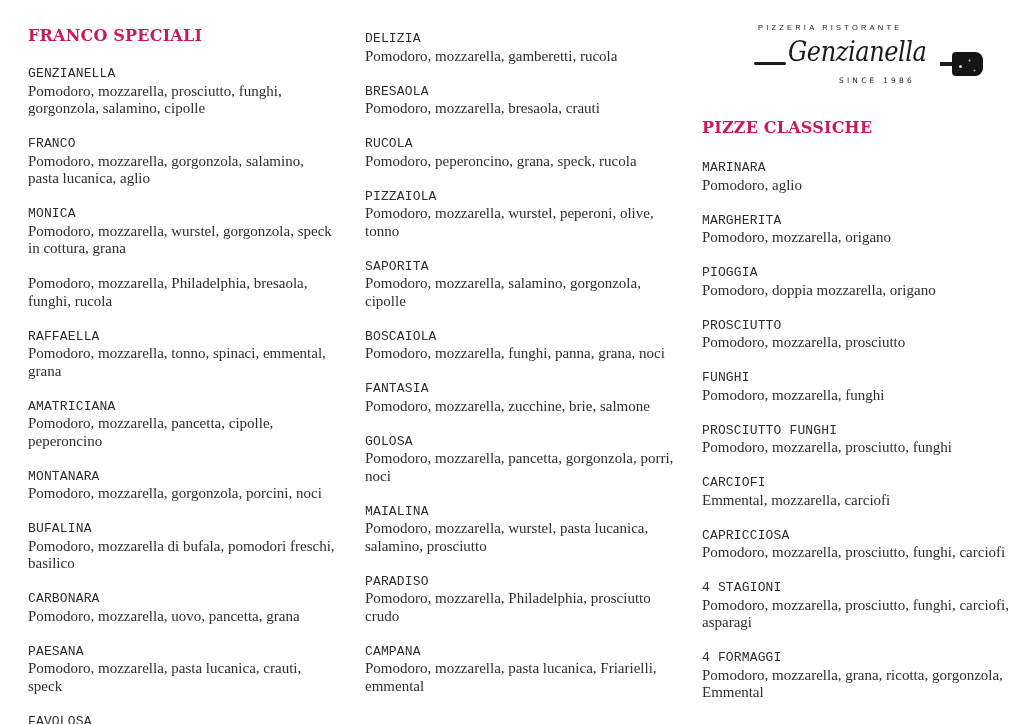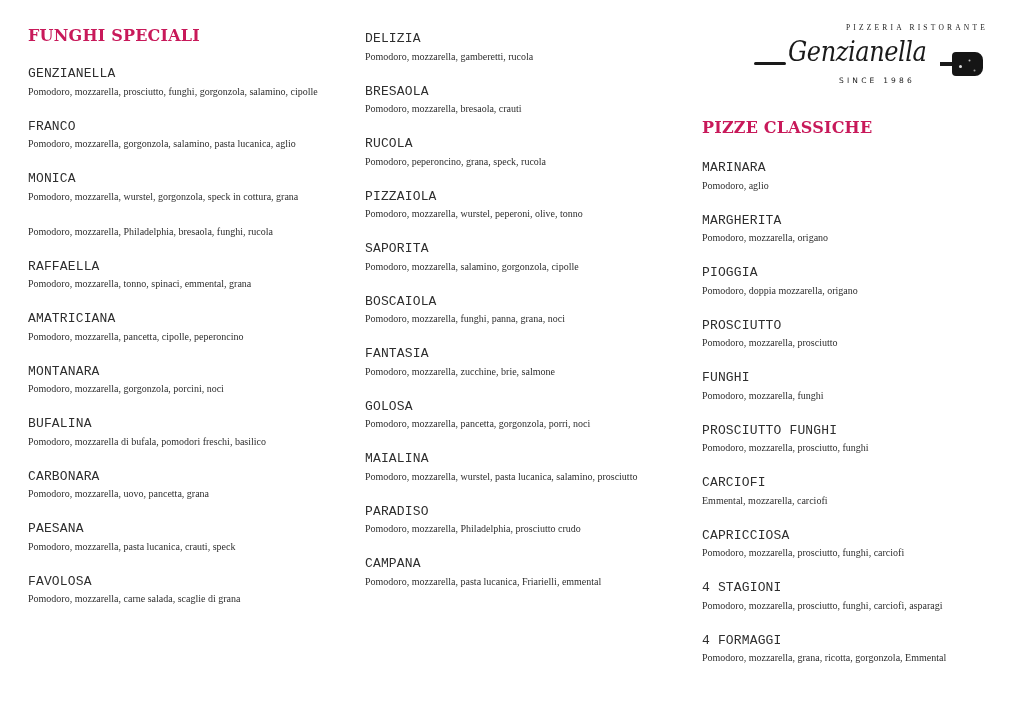--- a/index.html
+++ b/index.html
@@ -50,40 +50,40 @@
       display: block;
       font-size: 13px;
       line-height: 17.5px;
       letter-spacing: 0.15px;
       color: #2e2e2e;
       text-transform: uppercase;
       font-family: Liberation Mono, monospace;
     }
     .item-desc {
       display: block;
-      font-size: 10px;
+      font-size: 15px;
       line-height: 17.5px;
       color: #2e2e2e;
     }
 
     
     #logo {
       position: absolute;
       left: 752px;
       top: 22px;
       width: 236px;
       height: 68px;
     }
     #logo .tagline-top {
       position: absolute;
       left: 0;
       right: 0;
       top: 1px;
-      text-align: right;
-      font-family: Liberation Serif, serif;
+      text-align: left;
+      font-family: Liberation Sans, sans-serif;
       font-size: 7.5px;
       letter-spacing: 3.2px;
       color: #222;
       padding-left: 6px;
     }
     #logo .brand {
       position: absolute;
       left: 36px;
       top: 13px;
       font-family: "DejaVu Serif", serif;
@@ -142,21 +142,21 @@
       height: 3px;
       background: #ddd;
       border-radius: 50%;
       box-shadow: 9px -6px 0 -0.5px #bbb, 14px 4px 0 -0.5px #999;
     }
   </style>
 </head>
 <body>
 
 <div class="col" id="col1">
-  <h2 class="section-title" style="top:26px;">FUNGHI SPECIALI</h2>
+  <h2 class="section-title" style="top:26px;">FRANCO SPECIALI</h2>
   <ul class="items" style="top:65px;">
     <li class="item">
         <span class="item-name">GENZIANELLA</span>
         <span class="item-desc">Pomodoro, mozzarella, prosciutto, funghi, gorgonzola, salamino, cipolle</span>
       </li>
     <li class="item">
         <span class="item-name">FRANCO</span>
         <span class="item-desc">Pomodoro, mozzarella, gorgonzola, salamino, pasta lucanica, aglio</span>
       </li>
     <li class="item">

